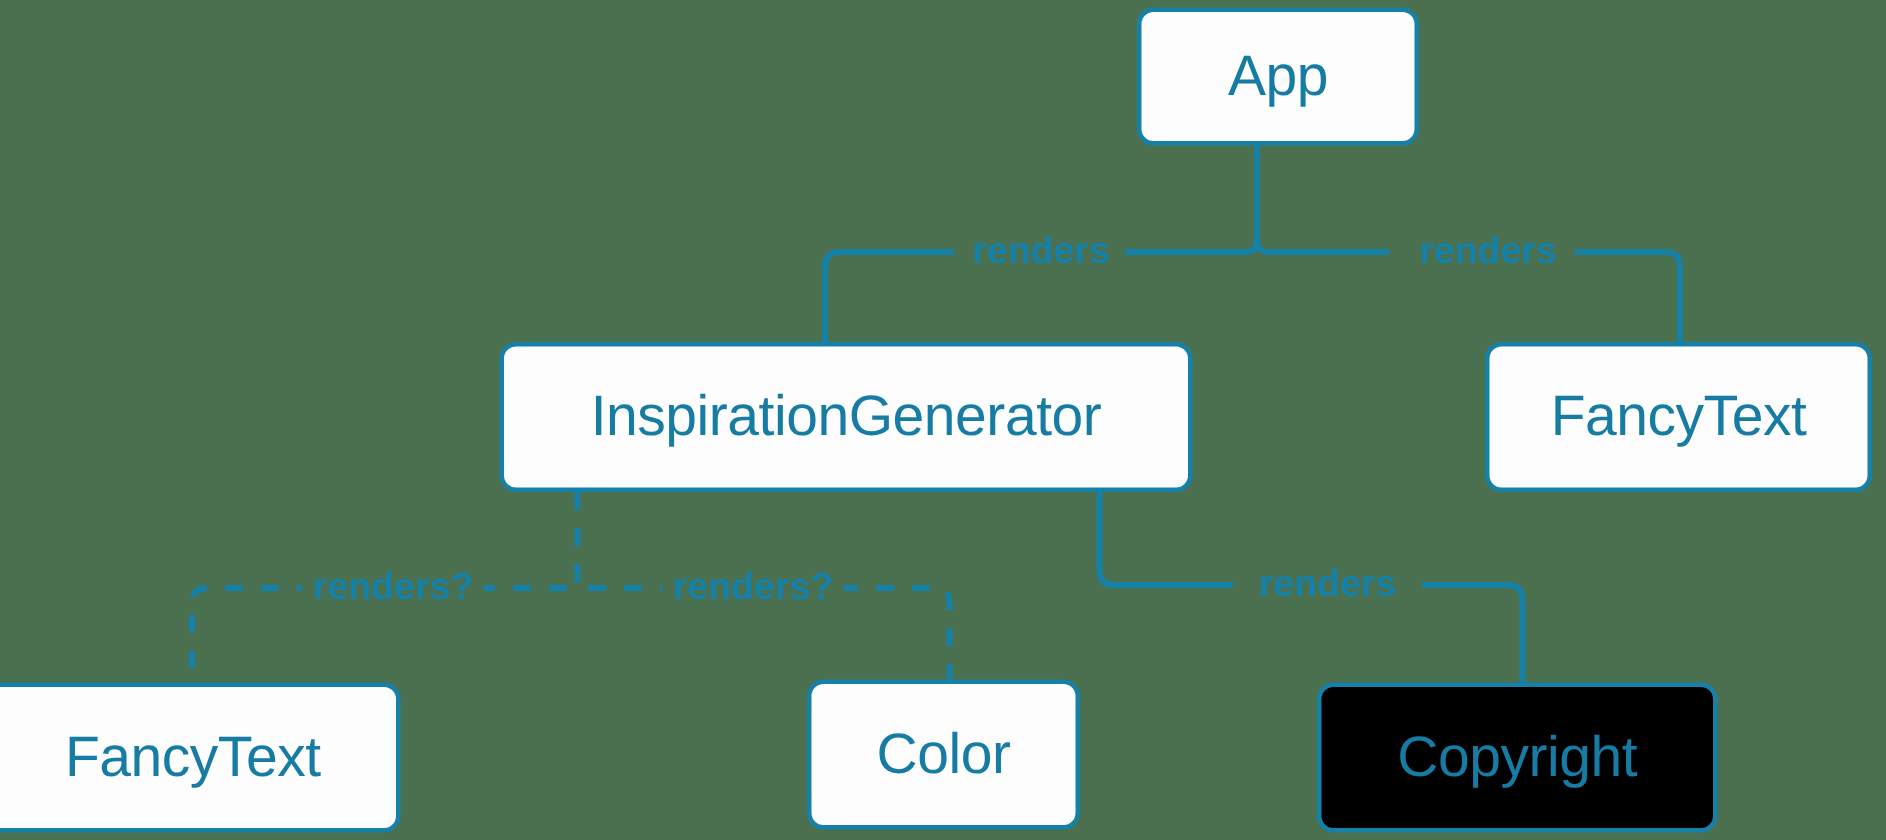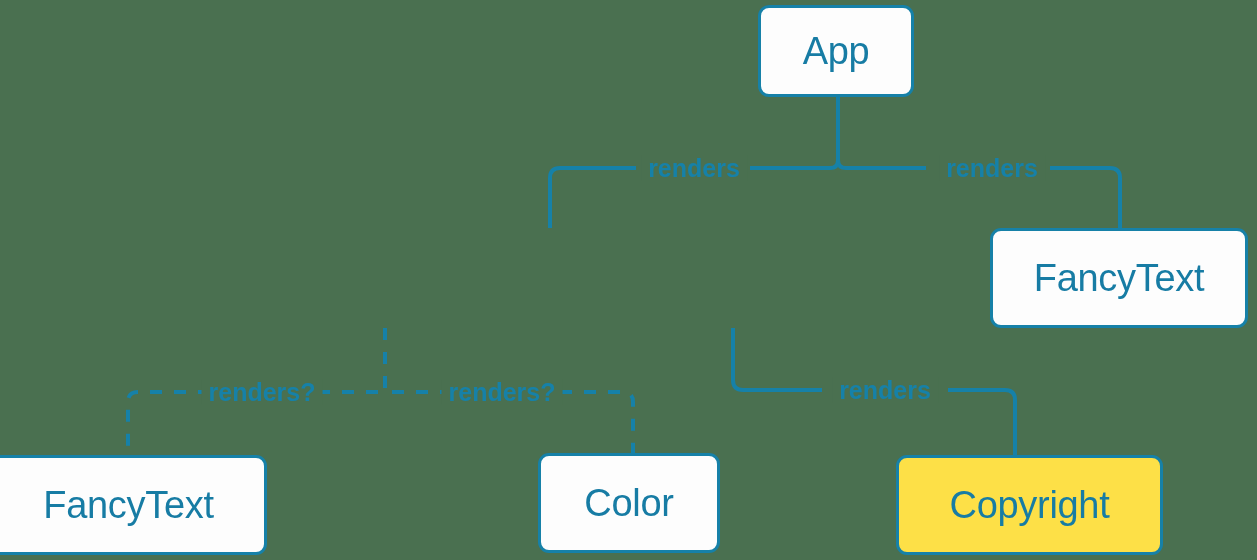--- a/index.html
+++ b/index.html
@@ -77,38 +77,41 @@
       <path d="M 948 390 L 1005 390 Q 1015 390 1015 400 L 1015 455"></path>
 
       <path stroke-dasharray="12 12" d="M 385 328 L 385 392"></path>
 
       <path stroke-dasharray="12 12" d="M 378 392 L 138 392 Q 128 392 128 402 L 128 455"></path>
 
       <path stroke-dasharray="12 12" d="M 392 392 L 623 392 Q 633 392 633 402 L 633 453"></path>
     </g>
   </svg>
 
-  <div class="node-box" style="left: 758px; top: 5px; width: 156px; height: 92px; background: rgb(253, 253, 253); border-color: rgb(22, 129, 168);">
+  <div class="node-box" style="left: 758px; top: 5px; width: 188px; height: 92px; background: rgb(253, 253, 253); border-color: rgb(22, 129, 168);">
     <span class="node-label" style="color: rgb(23, 124, 164);">App</span>
   </div>
 
+  <div class="node-box" style="left: 333px; top: 228px; width: 462px; height: 100px; background: rgb(253, 253, 253); border-color: rgb(22, 129, 168);">
+    <span class="node-label" style="color: rgb(23, 124, 164);">InspirationGenerator</span>
+  </div>
 
   <div class="node-box" style="left: 990px; top: 228px; width: 258px; height: 100px; background: rgb(253, 253, 253); border-color: rgb(22, 129, 168);">
     <span class="node-label" style="color: rgb(23, 124, 164);">FancyText</span>
   </div>
 
   <div class="node-box" style="left: -10px; top: 455px; width: 277px; height: 100px; background: rgb(253, 253, 253); border-color: rgb(22, 129, 168);">
     <span class="node-label" style="color: rgb(23, 124, 164);">FancyText</span>
   </div>
 
   <div class="node-box" style="left: 538px; top: 453px; width: 182px; height: 100px; background: rgb(253, 253, 253); border-color: rgb(22, 129, 168);">
     <span class="node-label" style="color: rgb(23, 124, 164);">Color</span>
   </div>
 
-  <div class="node-box" style="left: 896px; top: 455px; width: 267px; height: 100px; background: #fde047; border-color: rgb(22, 129, 168); text-align: center;">
+  <div class="node-box" style="left: 878px; top: 455px; width: 267px; height: 100px; background: #000000; border-color: rgb(22, 129, 168); text-align: center;">
     <span class="node-label" style="color: rgb(23, 124, 164);">Copyright</span>
   </div>
 
   <span class="edge-label" style="left: 694px; top: 168px; background: rgb(74, 112, 80); color: rgb(22, 129, 168);">renders</span>
 
   <span class="edge-label" style="left: 992px; top: 168px; background: rgb(74, 112, 80); color: rgb(22, 129, 168);">renders</span>
 
   <span class="edge-label" style="left: 262px; top: 392px; background: rgb(74, 112, 80); color: rgb(22, 129, 168);">renders?</span>
 
   <span class="edge-label" style="left: 502px; top: 392px; background: rgb(74, 112, 80); color: rgb(22, 129, 168);">renders?</span>

